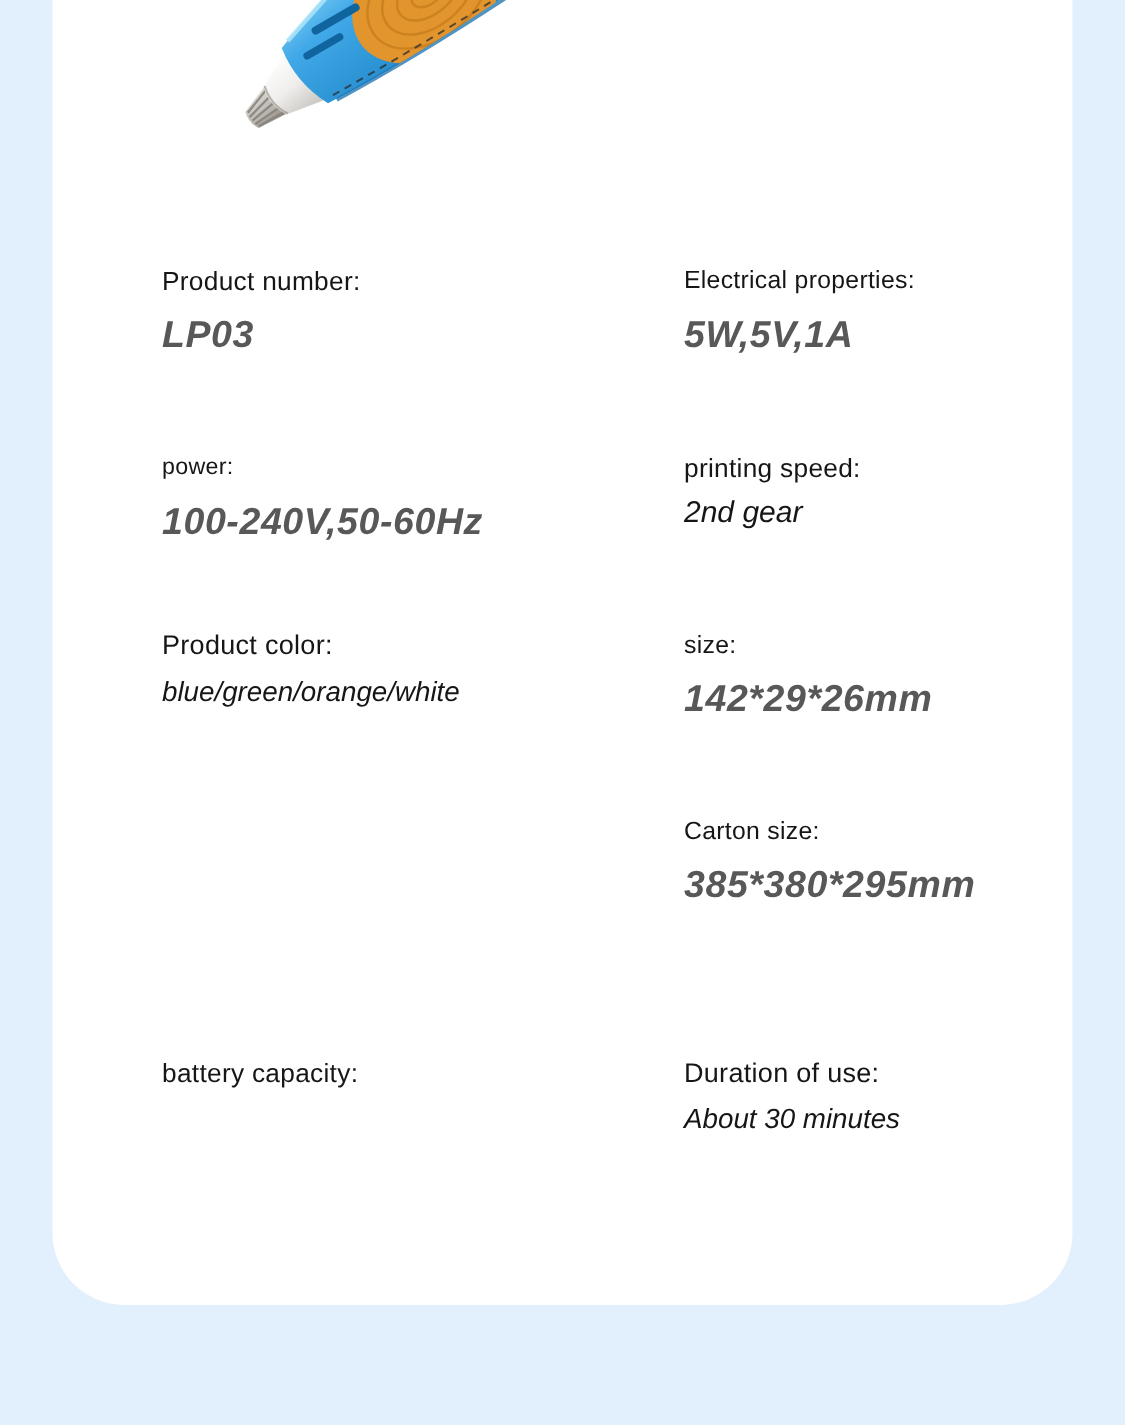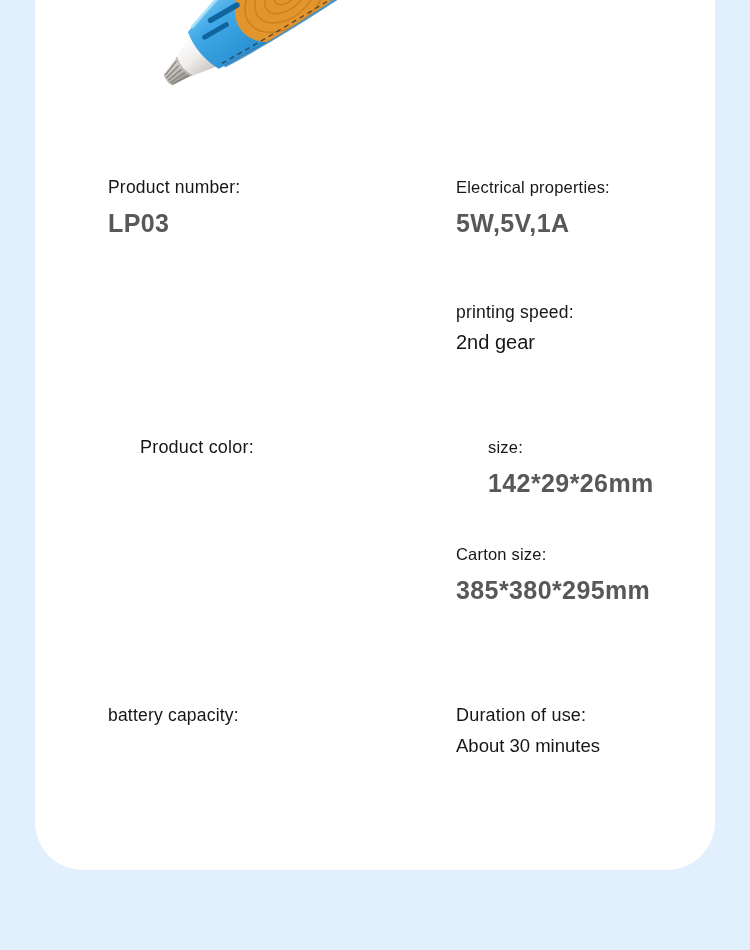--- a/index.html
+++ b/index.html
@@ -20,31 +20,31 @@
   .pen-wrap{
     position:absolute;
     left:120px;top:0;
     width:260px;height:110px;
   }
   .pen-wrap svg{display:block;}
   .specs{position:absolute;left:0;top:0;width:750px;height:950px;}
   .spec{position:absolute;width:330px;}
   .colL{left:108px;}
   .colR{left:456px;}
-  .r1{top:175px;} .r2{top:300px;} .r3{top:435px;margin-left:32px;} .r4{top:542px;} .r5{top:703px;}
+  .r1{top:175px;} .r2{top:300px;} .r3{top:418px;} .r4{top:542px;} .r5{top:703px;}
   .label{
     color:#161616;
     line-height:24px;
     letter-spacing:.2px;
   }
   .lbl-15{font-size:15.5px;}
   .lbl-16{font-size:16.5px;}
   .lbl-17{font-size:17.5px;}
   .lbl-18{font-size:18px;}
-  .value{white-space:nowrap;}
+  .value{white-space:nowrap;font-style:italic;}
   .value.big{
     margin-top:10px;
     font-size:25px;
     font-weight:700;
     color:#585858;
     letter-spacing:.4px;
   }
   .value.plain{
     margin-top:8px;
     font-size:18.5px;
@@ -127,26 +127,31 @@
 
   <div class="specs">
     <div class="spec colL r1">
       <div class="label lbl-17">Product number:</div>
       <div class="value big">LP03</div>
     </div>
     <div class="spec colR r1">
       <div class="label lbl-16">Electrical properties:</div>
       <div class="value big">5W,5V,1A</div>
     </div>
+    <div class="spec colL r2">
+      <div class="label lbl-15">power:</div>
+      <div class="value big">100-240V,50-60Hz</div>
+    </div>
     <div class="spec colR r2">
       <div class="label lbl-17">printing speed:</div>
       <div class="value plain-lg">2nd gear</div>
     </div>
     <div class="spec colL r3">
       <div class="label lbl-18">Product color:</div>
+      <div class="value plain">blue/green/orange/white</div>
     </div>
     <div class="spec colR r3">
       <div class="label lbl-16">size:</div>
       <div class="value big">142*29*26mm</div>
     </div>
     <div class="spec colR r4">
       <div class="label lbl-16">Carton size:</div>
       <div class="value big">385*380*295mm</div>
     </div>
     <div class="spec colL r5">

